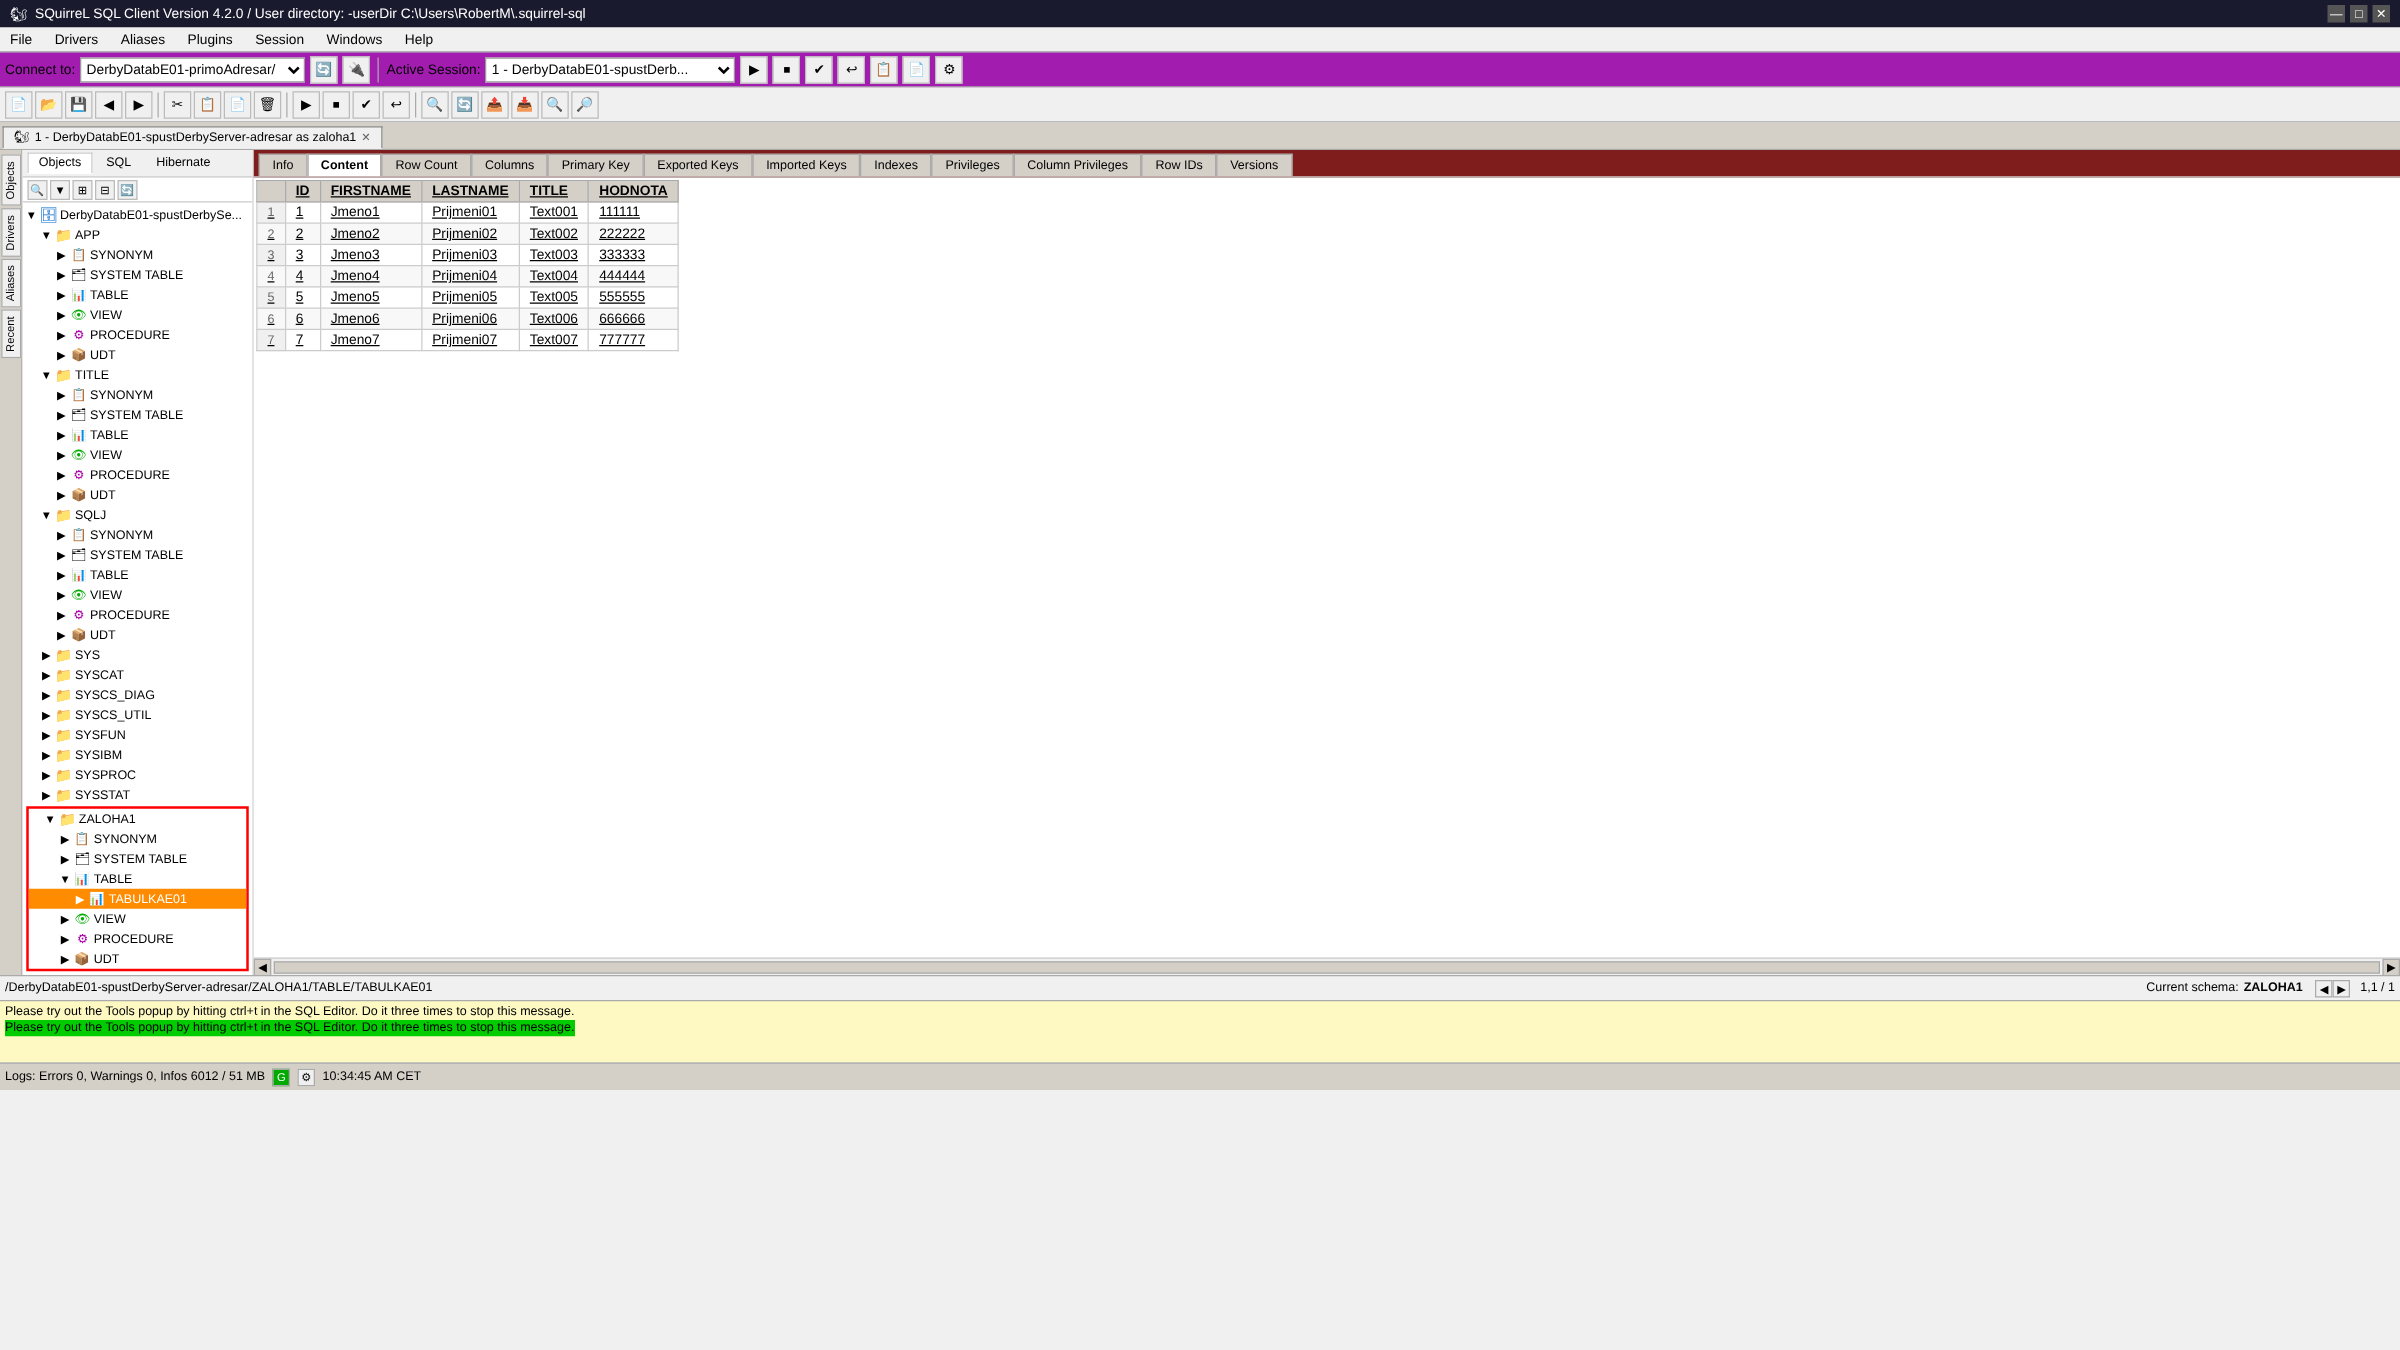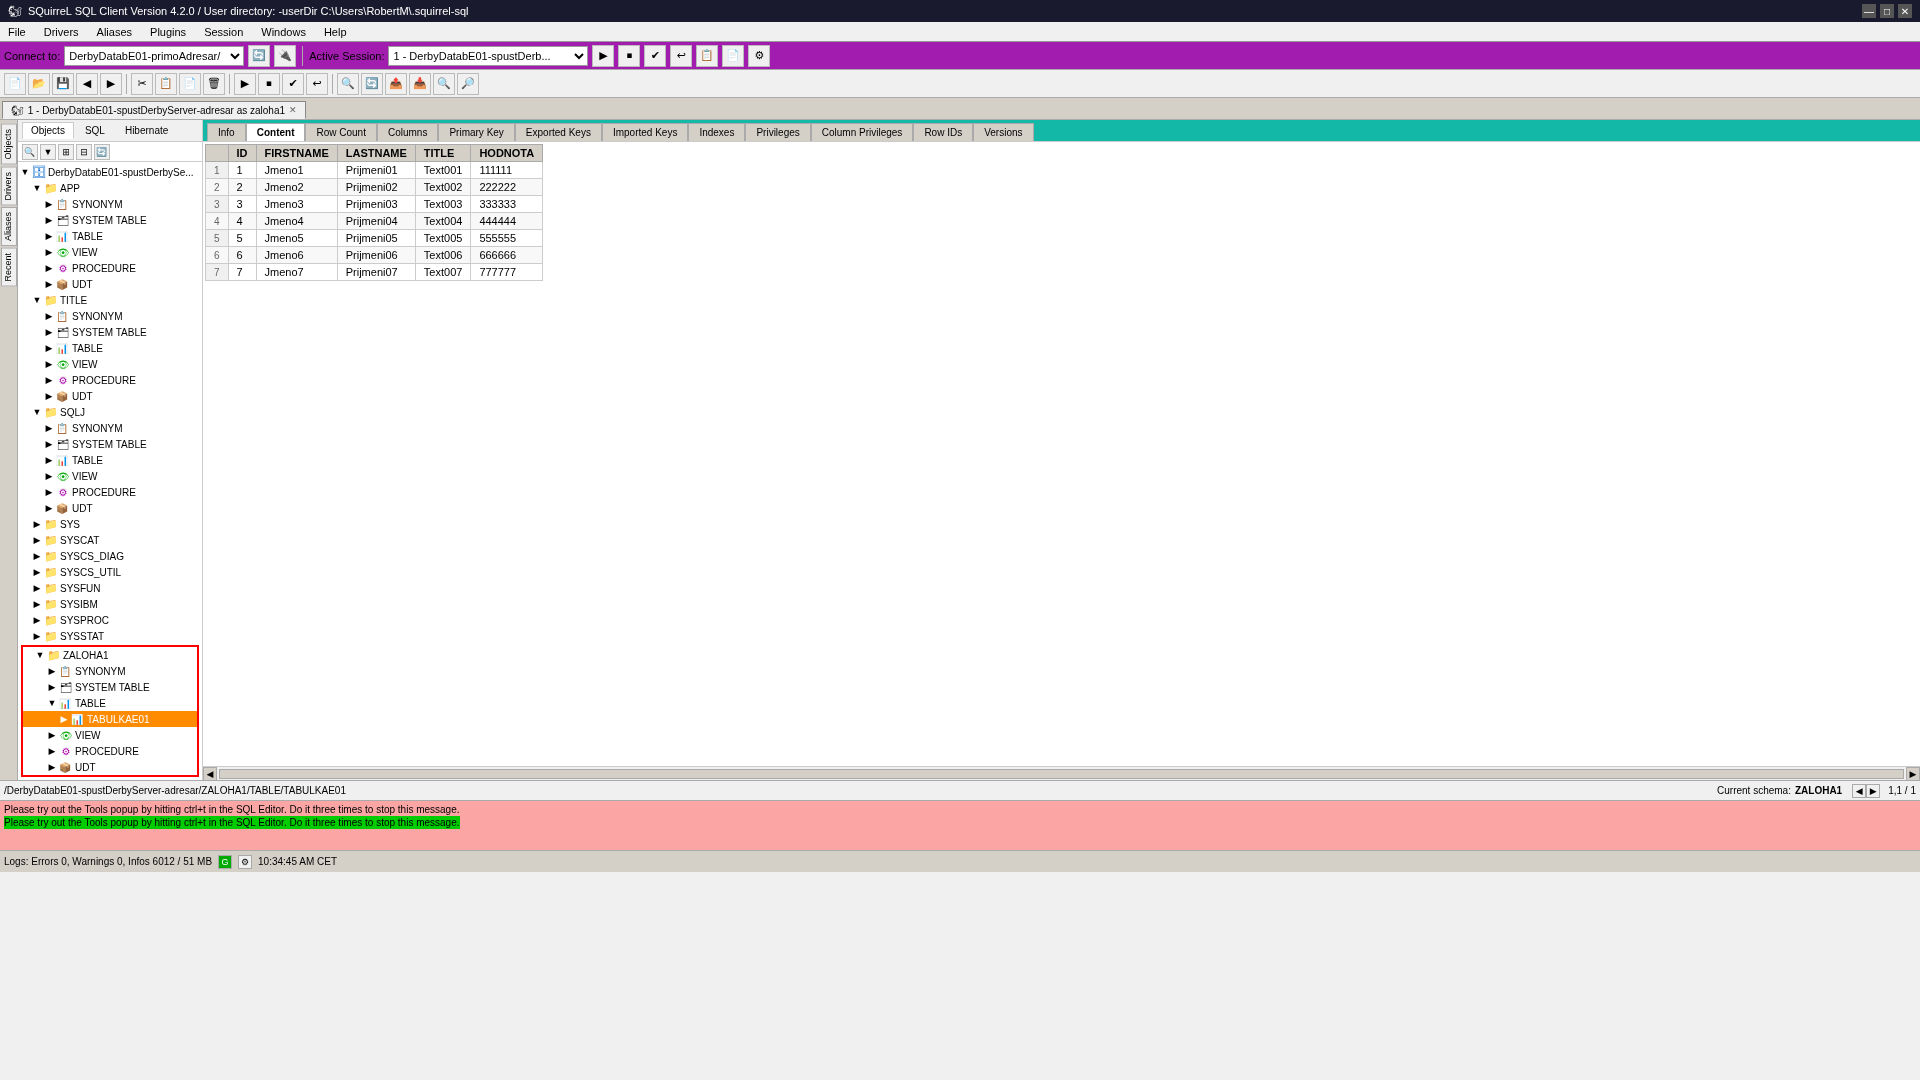--- a/index.html
+++ b/index.html
@@ -162,21 +162,21 @@
     
     #content-area {
       flex: 1;
       display: flex;
       flex-direction: column;
       background: white;
     }
 
     
     #content-tabs {
-      background: #14b8a6;
+      background: #7f1d1d;
       border-bottom: 1px solid #ccc;
       height: 22px;
       display: flex;
       align-items: flex-end;
       padding: 0 4px;
     }
     .content-tab {
       font-size: 10px;
       padding: 2px 10px;
       cursor: pointer;
@@ -190,20 +190,21 @@
     .content-tab.active {
       background: white;
       font-weight: bold;
     }
 
     
     #data-table-container {
       flex: 1;
       overflow: auto;
       padding: 2px;
+      text-decoration: underline;
     }
     #data-table {
       border-collapse: collapse;
       font-size: 11px;
     }
     #data-table th {
       background: #d4d0c8;
       border: 1px solid #aaa;
       padding: 2px 8px;
       text-align: left;
@@ -242,21 +243,21 @@
       display: flex;
       align-items: center;
       padding: 0 4px;
       font-size: 10px;
     }
     #status-path { flex: 1; }
 
     
     #message-area {
       height: 50px;
-      background: #fca5a5;
+      background: #fef9c3;
       border-top: 1px solid #aaa;
       font-size: 10px;
       padding: 2px 4px;
     }
     #message-normal { color: black; padding: 1px 0; }
     #message-green { background: #00cc00; color: black; padding: 1px 0; display: inline-block; }
 
     
     #bottom-status {
       height: 22px;

